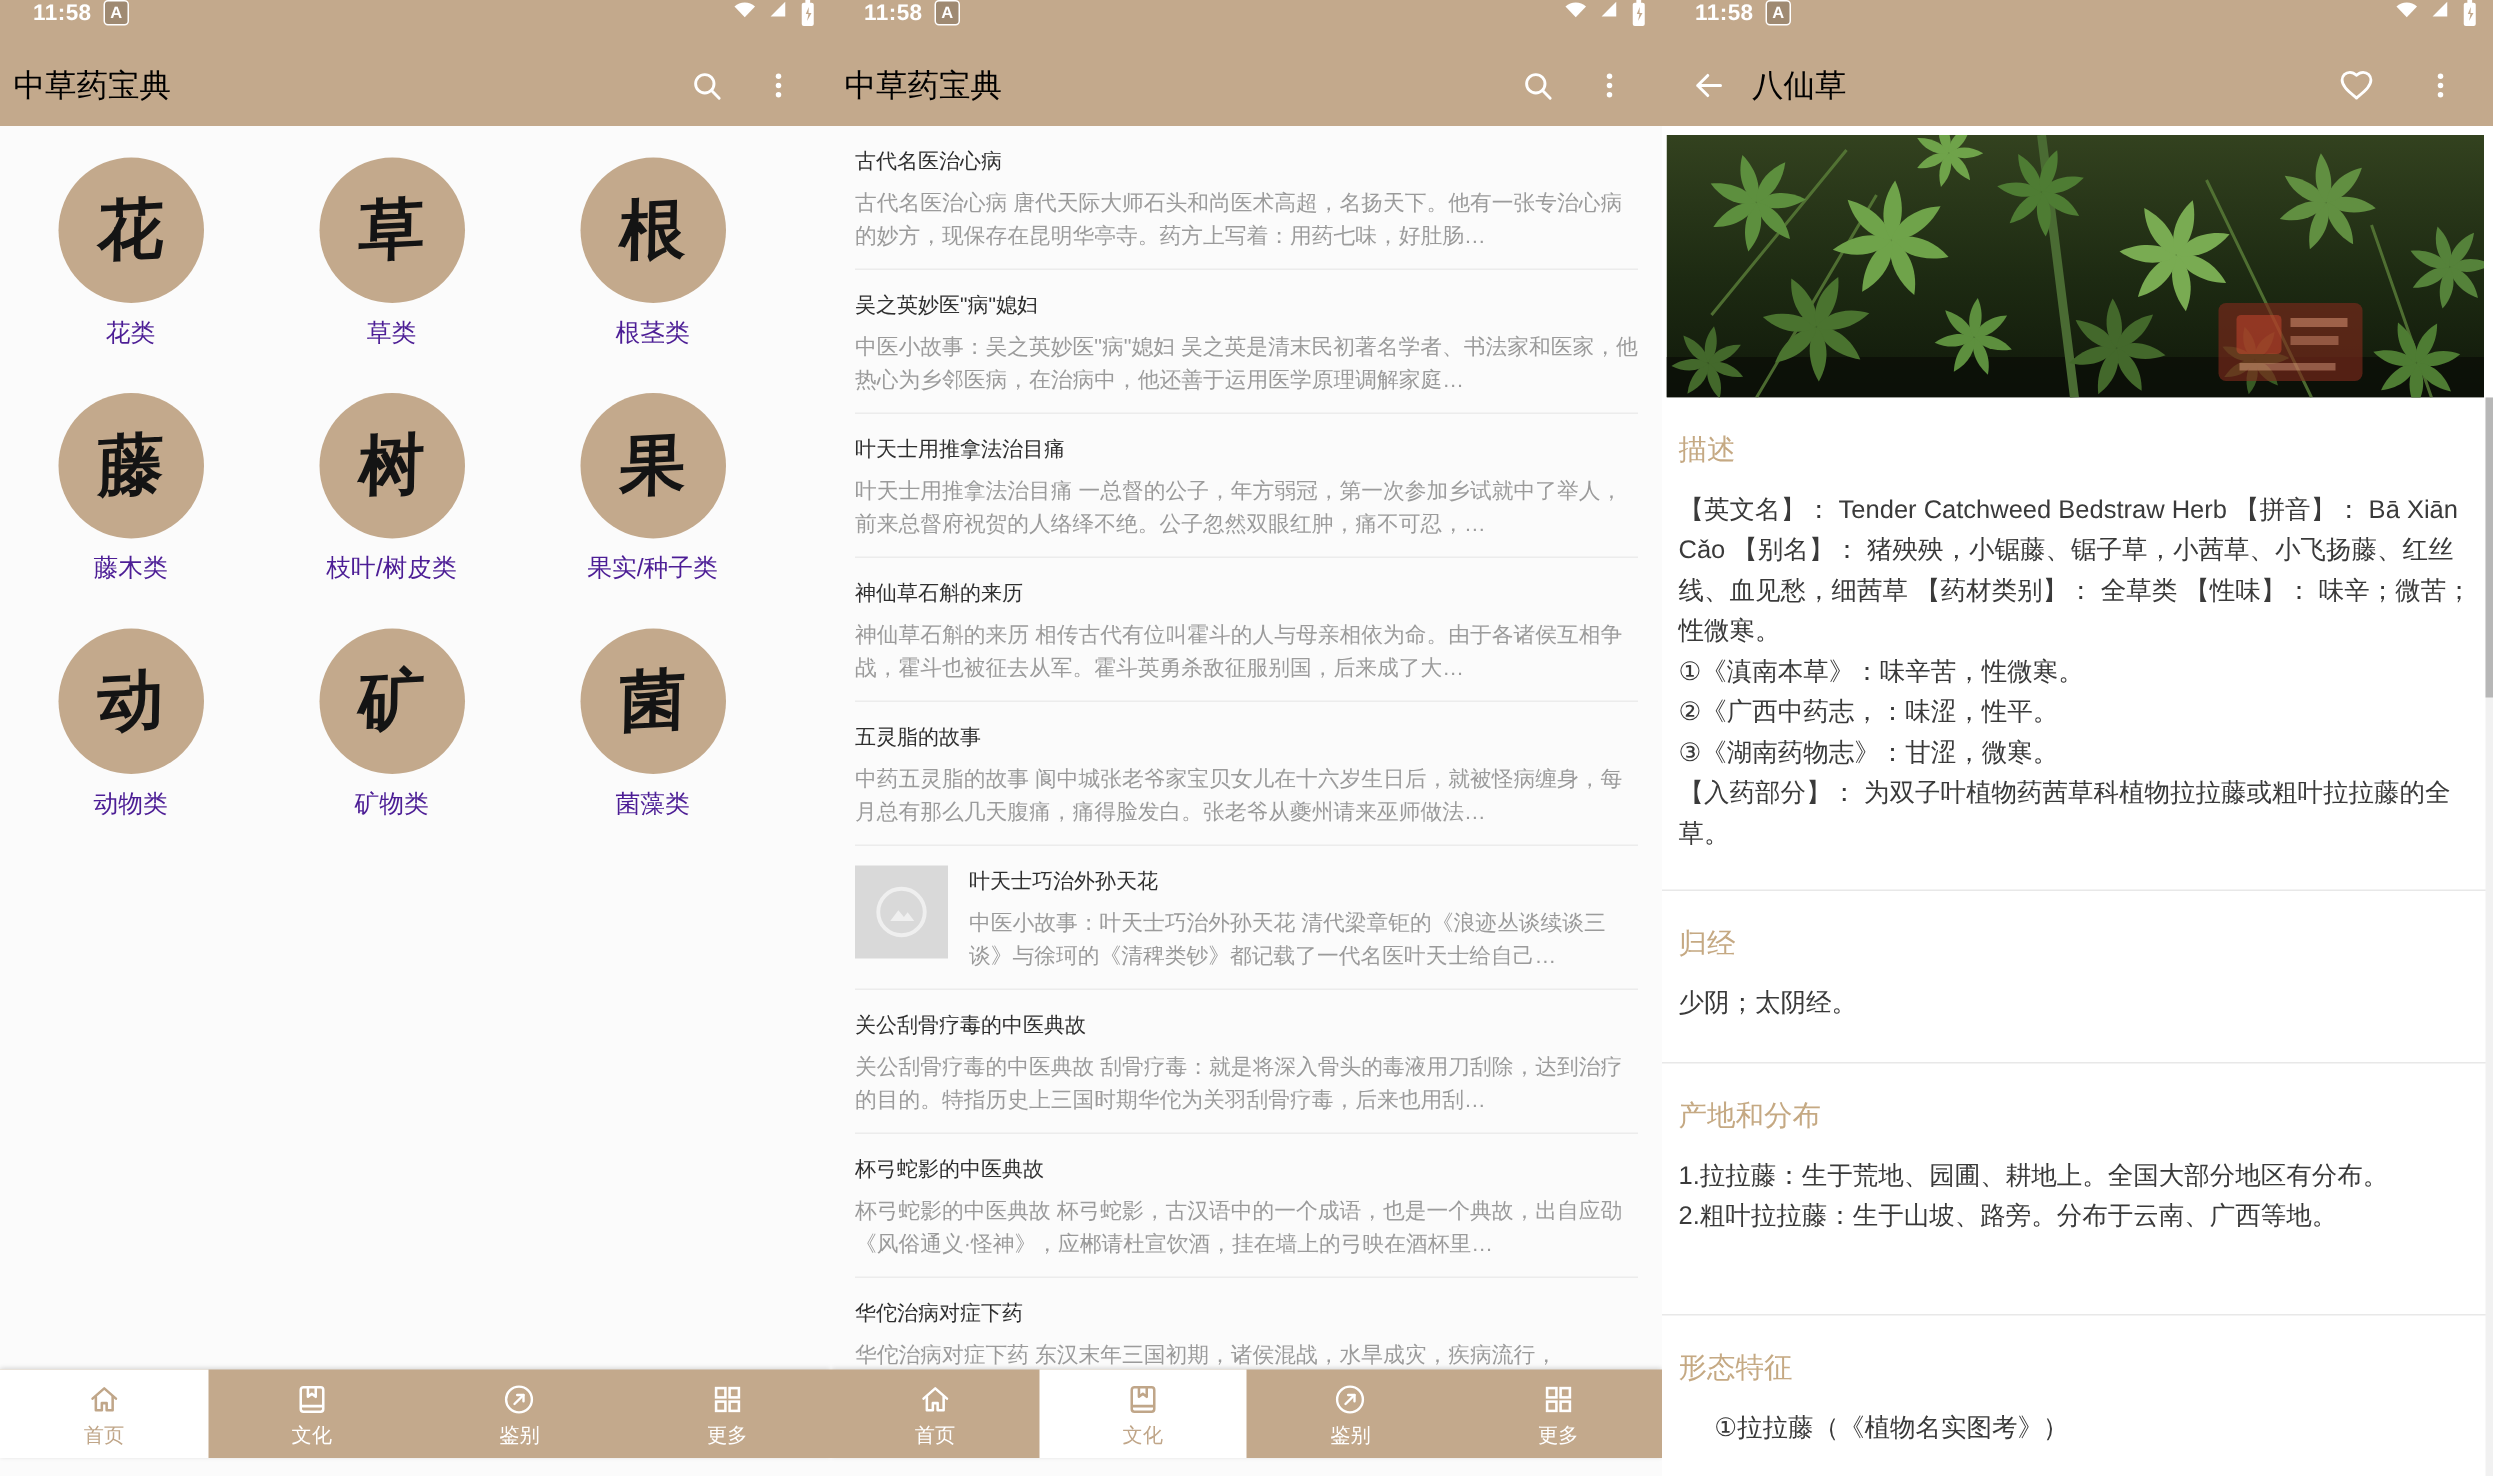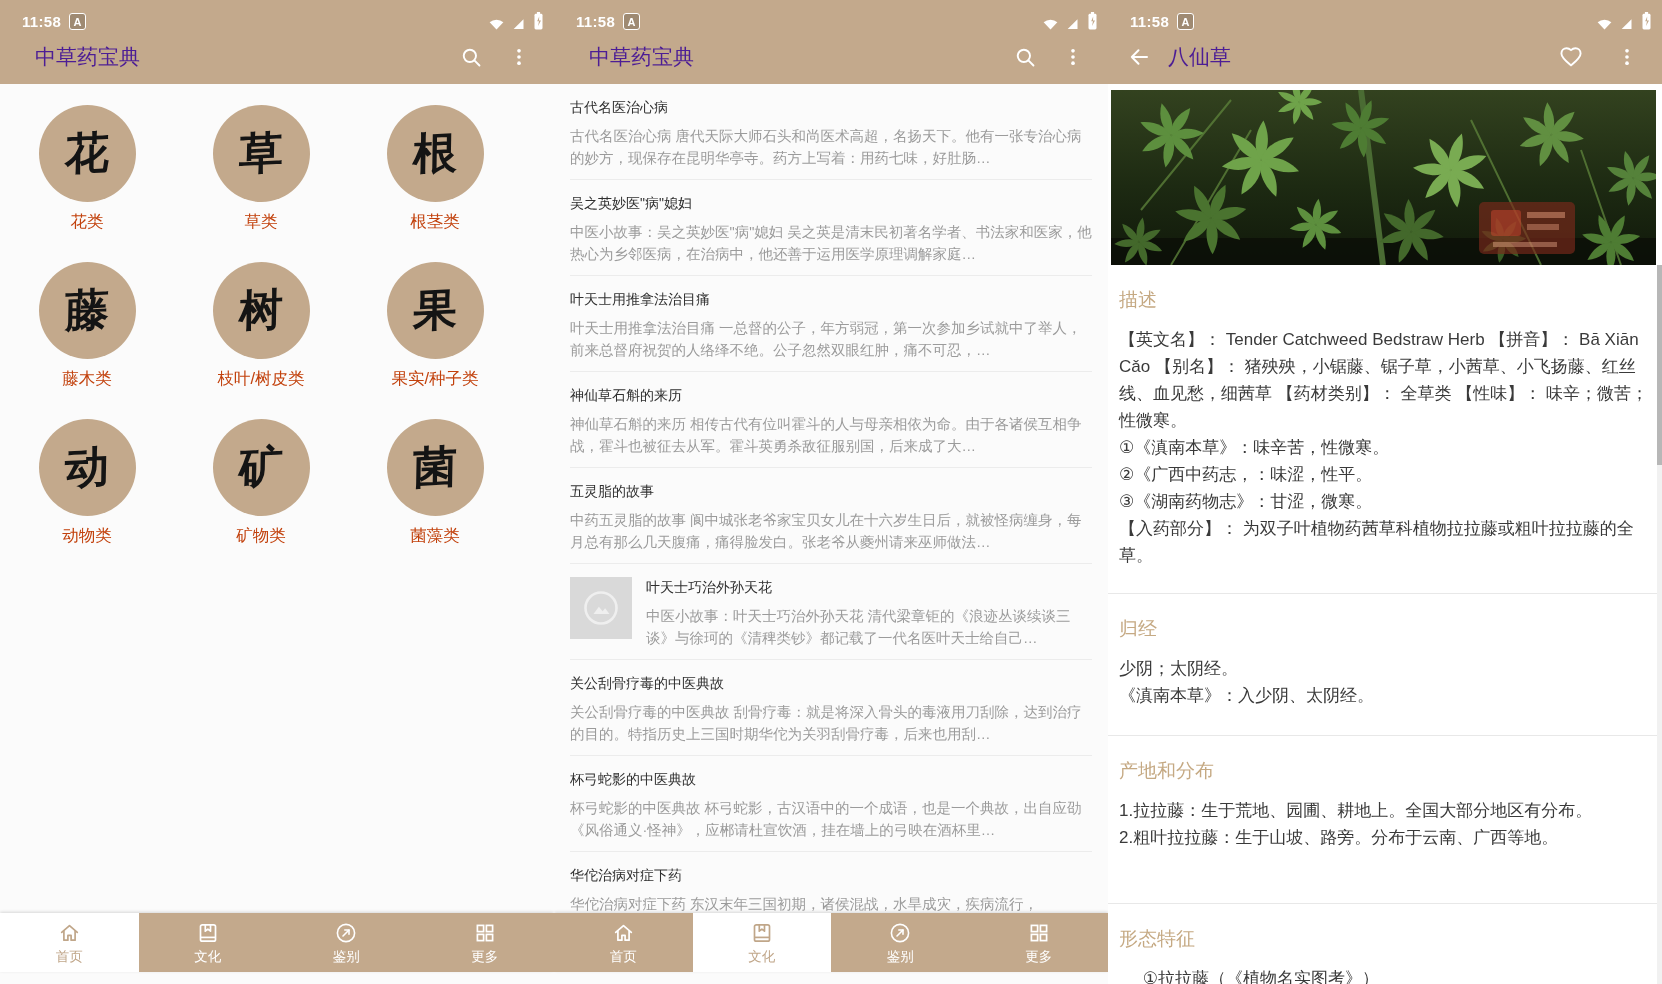--- a/index.html
+++ b/index.html
@@ -5,40 +5,40 @@
   :root{
     --tan:#C3A98C; --tanText:#BAA183; --heading:#C5A983; --navActive:#C0A689;
   }
   *{box-sizing:border-box;margin:0;padding:0}
   html,body{margin:0;padding:0;background:#fff}
   body{font-family:"Liberation Sans","DejaVu Sans",sans-serif}
   .board{width:1662px;height:984px;display:flex;overflow:hidden;background:#fff}
   .screen{position:relative;width:554px;height:984px;overflow:hidden;background:#fbfbfb;flex:none}
 
   
-  .statusbar{height:30px;background:var(--tan);display:flex;align-items:flex-end;color:#fff;padding:0 10px 0 22px;gap:8px}
+  .statusbar{height:30px;background:var(--tan);display:flex;align-items:flex-start;color:#fff;padding:0 10px 0 22px;gap:8px}
   .st-time{font-size:15px;font-weight:bold;letter-spacing:.3px}
   .st-badge{width:17px;height:17px;border:1.6px solid #fff;border-radius:3px;font-size:11px;font-weight:bold;
     display:flex;align-items:center;justify-content:center;background:rgba(0,0,0,.18)}
   .st-spacer{flex:1}
   .st-ic{display:flex;align-items:center}
 
   
-  .appbar{height:54px;background:var(--tan);display:flex;align-items:center;color:#4c1d95;padding:0 14px 0 35px;gap:6px}
+  .appbar{height:54px;background:var(--tan);display:flex;align-items:center;color:#000000;padding:0 14px 0 9px;gap:6px}
   .appbar .title{font-size:21px;flex:1;white-space:nowrap;overflow:hidden}
   .appbar .abtn{width:42px;height:42px;display:flex;align-items:center;justify-content:center;flex:none}
   .appbar.detail{padding-left:16px;gap:14px}
   .appbar.detail .title{flex:1}
 
   
   .cat-grid{display:grid;grid-template-columns:repeat(3,174px);padding:18px 0 0 0;margin-right:32px}
   .cat-cell{height:157px;display:flex;flex-direction:column;align-items:center;justify-content:flex-start;padding-top:3px}
   .cat-circle{width:97px;height:97px;border-radius:50%;background:var(--tan);display:flex;align-items:center;justify-content:center}
   .cat-glyph{font-family:"DejaVu Serif","Liberation Serif",serif;font-weight:bold;font-size:44px;color:#141414;transform:rotate(-3deg) skewX(-4deg)}
-  .cat-label{margin-top:9px;font-size:16.5px;color:#c2410c}
+  .cat-label{margin-top:9px;font-size:16.5px;color:#4c1d95}
 
   
   .article-list{background:#fbfbfb}
   .article{margin:0 16px;padding:11px 0 10px;border-bottom:1px solid #ececec}
   .article .row{display:flex;gap:14px}
   .article .t{font-size:14px;font-weight:400;color:#2f2f2f;margin-bottom:6px;line-height:24px}
   .article .s{font-size:14.5px;color:#9b9b9b;line-height:22px;max-height:44px;overflow:hidden;
     display:-webkit-box;-webkit-line-clamp:2;-webkit-box-orient:vertical}
   .thumb{width:62px;height:62px;background:#d9d9d9;flex:none;display:flex;align-items:center;justify-content:center;margin-top:2px}
   .article .txt{flex:1;min-width:0}
@@ -465,21 +465,20 @@
             <h3>描述</h3>
             <div class="bodyline">【英文名】： Tender Catchweed Bedstraw Herb 【拼音】： Bā Xiān Cǎo 【别名】： 猪殃殃，小锯藤、锯子草，小茜草、小飞扬藤、红丝线、血见愁，细茜草 【药材类别】： 全草类 【性味】： 味辛；微苦；性微寒。</div>
             <div class="bodyline">①《滇南本草》：味辛苦，性微寒。</div>
             <div class="bodyline">②《广西中药志，：味涩，性平。</div>
             <div class="bodyline">③《湖南药物志》：甘涩，微寒。</div>
             <div class="bodyline">【入药部分】： 为双子叶植物药茜草科植物拉拉藤或粗叶拉拉藤的全草。</div>
           </div>
           <div class="section sec-1">
             <h3>归经</h3>
             <div class="bodyline">少阴；太阴经。</div>
-            <div class="bodyline">《滇南本草》：入少阴、太阴经。</div>
           </div>
           <div class="section sec-2">
             <h3>产地和分布</h3>
             <div class="bodyline">1.拉拉藤：生于荒地、园圃、耕地上。全国大部分地区有分布。</div>
             <div class="bodyline">2.粗叶拉拉藤：生于山坡、路旁。分布于云南、广西等地。</div>
           </div>
           <div class="section sec-3">
             <h3>形态特征</h3>
             <div class="bodyline">①拉拉藤（《植物名实图考》）</div>
           </div>

